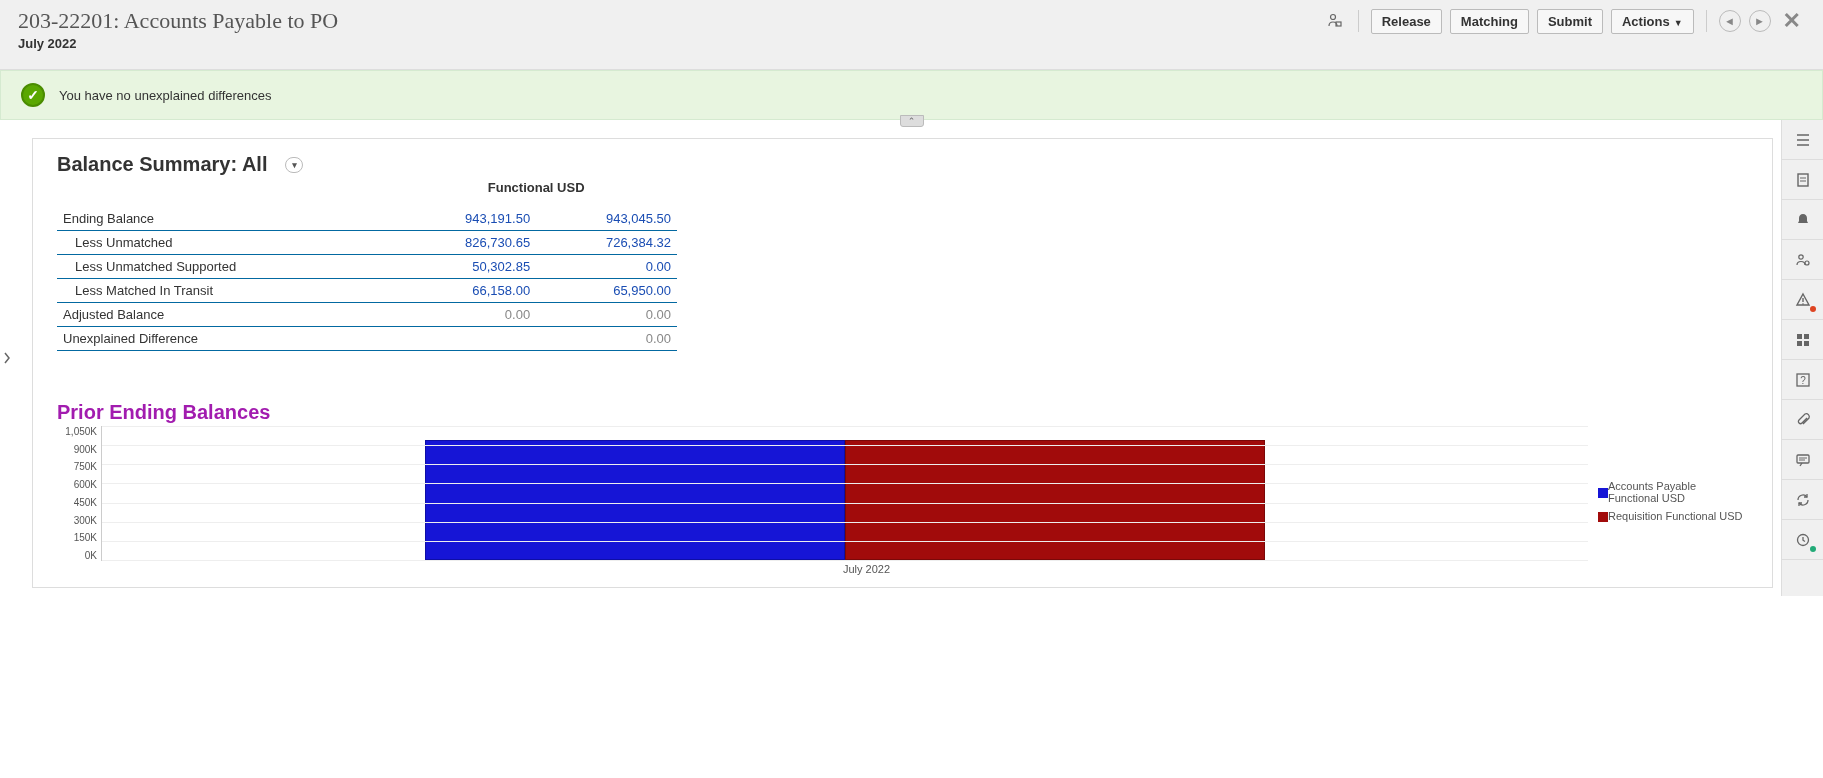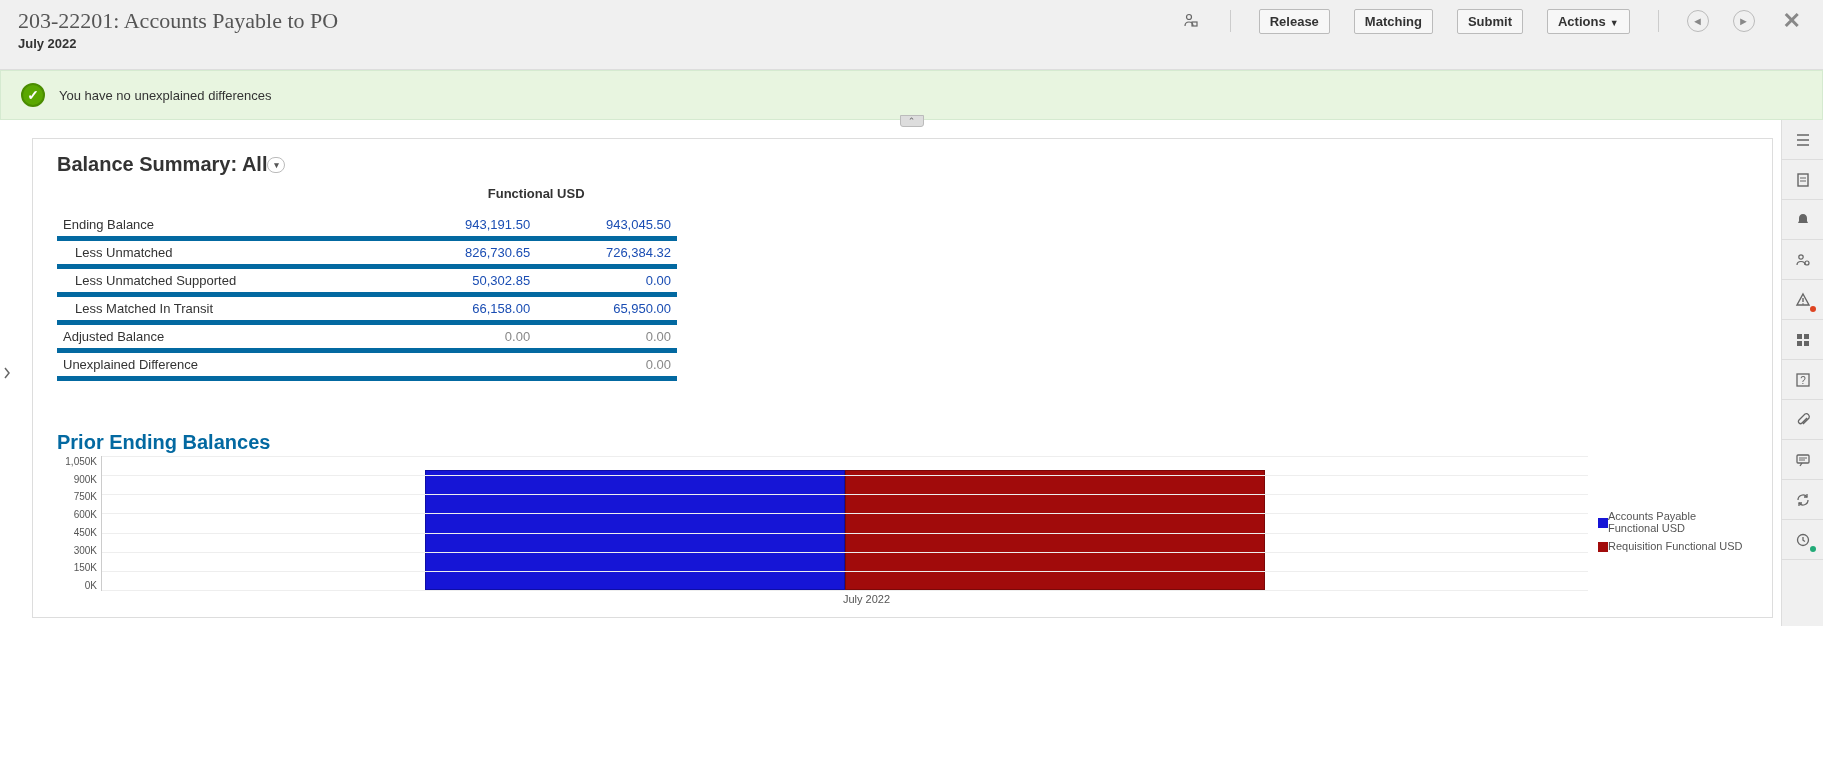--- a/index.html
+++ b/index.html
@@ -1,54 +1,54 @@
 <!DOCTYPE html>
 <html><head>
 <meta charset="utf-8">
 <style>
   * { box-sizing: border-box; margin: 0; padding: 0; }
   body { font-family: "Segoe UI", Arial, sans-serif; font-size: 13px; color: #333; background: #fff; width: 1823px; }
   .top-bar { background: #f0f0f0; border-bottom: 1px solid #ddd; padding: 8px 18px 18px 18px; display: flex; align-items: flex-start; }
   .title-area { flex: 1; }
   .page-title { font-family: Georgia, serif; font-size: 22px; color: #555; font-weight: 400; }
   .page-subtitle { font-weight: 700; font-size: 13px; color: #333; margin-top: 2px; }
-  .action-area { display: flex; align-items: center; gap: 24px; }
+  .action-area { display: flex; align-items: center; gap: 8px; }
   .icon-btn { width: 22px; height: 22px; display: inline-flex; align-items: center; justify-content: center; color: #666; cursor: pointer; }
   .sep { width: 1px; height: 22px; background: #ccc; margin: 0 4px; }
   .btn { background: #f7f7f7; border: 1px solid #bbb; padding: 4px 10px; font-size: 13px; font-weight: 600; color: #333; cursor: pointer; border-radius: 2px; }
   .btn .caret { font-size: 9px; margin-left: 4px; }
   .nav-icon { width: 22px; height: 22px; border: 1px solid #bbb; border-radius: 50%; display: inline-flex; align-items: center; justify-content: center; color: #888; cursor: pointer; font-size: 11px; }
   .close-x { font-size: 22px; color: #888; font-weight: 700; cursor: pointer; padding: 0 4px; }
 
   .banner { background: #e8f5e0; border: 1px solid #d5ead0; padding: 12px 20px; margin: 0; display: flex; align-items: center; position: relative; }
   .banner-check { width: 24px; height: 24px; background: #5aa701; border: 2px solid #4a8c00; border-radius: 50%; display: flex; align-items: center; justify-content: center; color: #fff; font-weight: 700; font-size: 14px; margin-right: 14px; }
   .collapse-handle { position: absolute; left: 50%; bottom: -8px; transform: translateX(-50%); background: #ddd; border: 1px solid #bbb; width: 24px; height: 12px; border-radius: 0 0 3px 3px; display: flex; align-items: center; justify-content: center; font-size: 9px; color: #666; cursor: pointer; }
 
   .layout { display: flex; }
   .left-handle { width: 14px; background: #fff; display: flex; align-items: center; justify-content: center; color: #666; cursor: pointer; }
   .main-card { flex: 1; border: 1px solid #ddd; margin: 18px 8px 8px 18px; background: #fff; padding: 14px 24px 12px 24px; }
   .right-rail { width: 42px; background: #f0f0f0; border-left: 1px solid #ddd; display: flex; flex-direction: column; }
   .rail-btn { height: 40px; display: flex; align-items: center; justify-content: center; border-bottom: 1px solid #ddd; color: #666; cursor: pointer; position: relative; }
   .rail-btn .dot { position: absolute; right: 7px; bottom: 7px; width: 6px; height: 6px; border-radius: 50%; }
 
-  .section-title { font-size: 20px; font-weight: 700; color: #333; margin-bottom: 6px; display: flex; align-items: center; gap: 0; text-align: right; }
+  .section-title { font-size: 20px; font-weight: 700; color: #333; display: flex; align-items: center; gap: 18px; text-align: right; }
   .dd-pill { border: 1px solid #bbb; border-radius: 9px; width: 18px; height: 16px; display: inline-flex; align-items: center; justify-content: center; font-size: 9px; color: #555; cursor: pointer; }
 
   table.bs { border-collapse: collapse; width: 620px; }
   table.bs th, table.bs td { text-align: right; padding: 4px 6px; font-size: 13px; }
   table.bs th:first-child, table.bs td:first-child { text-align: left; }
   .curr-head th { font-weight: 700; text-align: center; padding-top: 6px; }
   .src-head th { font-weight: 700; padding-bottom: 6px; border-bottom: 1px solid #e3e3e3; }
-  table.bs tbody tr td { border-bottom: 5px solid #0369a1; }
+  table.bs tbody tr td { border-bottom: 1px solid #0369a1; }
   .indent1 { padding-left: 18px !important; }
   .num-link { color: #1a4db3; }
   .num-muted { color: #888; }
   table.bs tbody tr td:first-child { color: #333; }
 
-  .chart-title { font-size: 20px; font-weight: 700; color: #0369a1; margin-top: 50px; }
+  .chart-title { font-size: 20px; font-weight: 700; color: #a21caf; margin-top: 50px; }
   .chart-wrap { display: flex; margin-top: 2px; }
   .y-axis { width: 44px; display: flex; flex-direction: column; justify-content: space-between; font-size: 10px; color: #555; text-align: right; padding-right: 4px; height: 135px; }
   .plot { flex: 1; position: relative; height: 135px; border: 1px solid #ccc; border-top: none; border-right: none; }
   .grid-line { position: absolute; left: 0; right: 0; border-top: 1px solid #eee; }
   .bars { position: absolute; bottom: 0; left: 0; right: 0; height: 100%; display: flex; }
   .bar-slot { display: flex; align-items: flex-end; justify-content: center; }
   .bar-ap  { background: #1615d6; border: 1px solid #0e0ea6; }
   .bar-req { background: #a10b0b; border: 1px solid #7a0808; }
   .x-axis { text-align: center; font-size: 11px; color: #555; margin-top: 2px; margin-left: 44px; }
   .legend { width: 160px; font-size: 11px; color: #555; padding-left: 10px; display: flex; flex-direction: column; justify-content: center; gap: 6px; }

